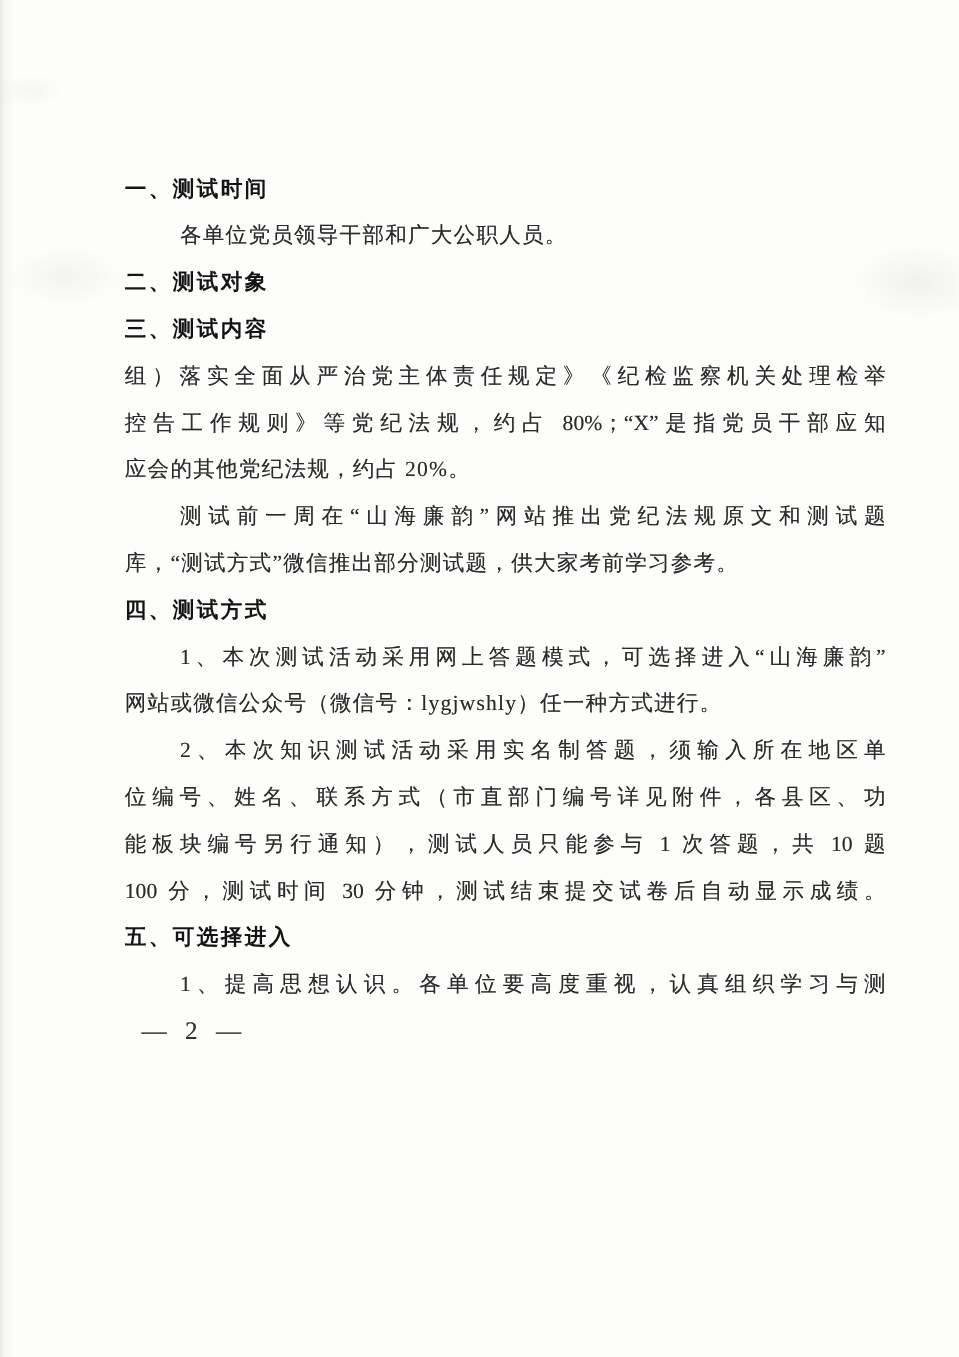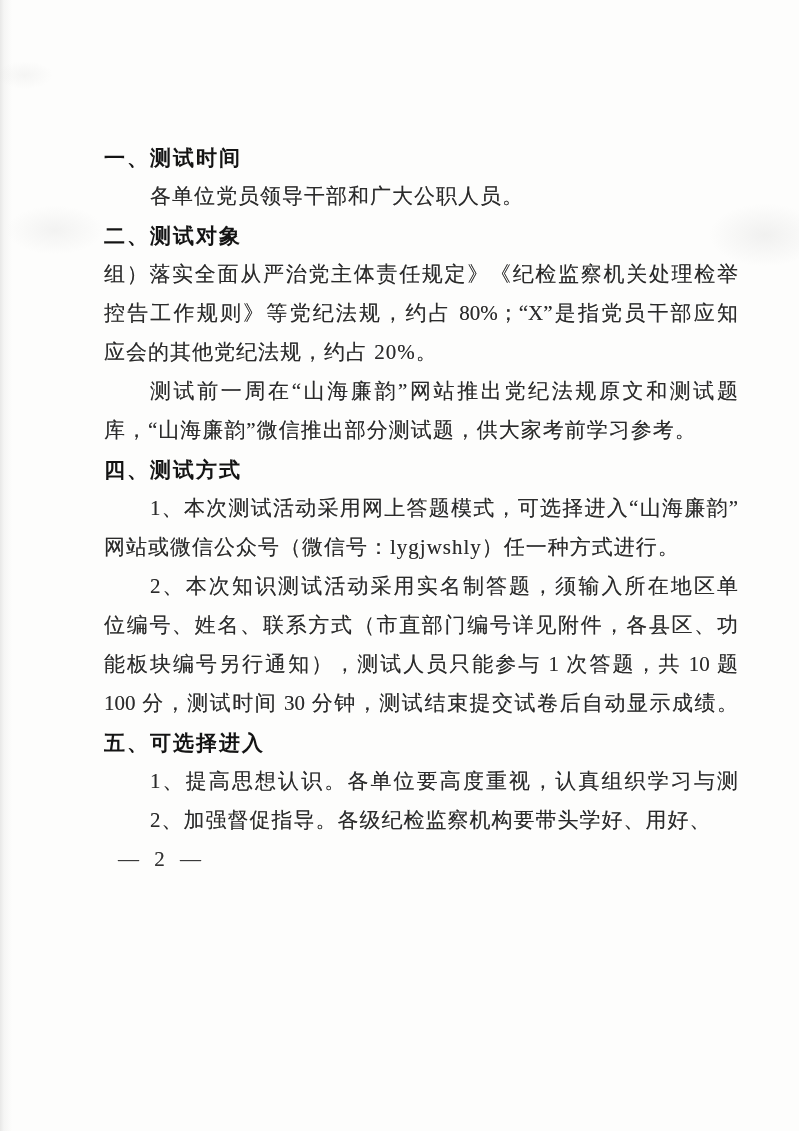--- a/index.html
+++ b/index.html
@@ -26,21 +26,21 @@
   }
   .content {
     position: absolute;
     left: 104px;
     top: 138px;
     width: 634px;
   }
   .line {
     height: 39px;
     line-height: 39px;
-    font-size: 21px;
+    font-size: 18px;
     color: #2b2b2b;
     letter-spacing: 1px;
     white-space: nowrap;
     overflow: hidden;
     text-shadow: 0 0 0.5px rgba(60,60,60,0.55);
   }
   .line.heading {
     font-family: "Liberation Sans", "DejaVu Sans", sans-serif;
     font-weight: 700;
     color: #141414;
@@ -66,34 +66,34 @@
 <body>
 
 <div class="paper">
   <div class="content">
 
     <div class="line heading">一、测试时间</div>
 
     <div class="line indent">各单位党员领导干部和广大公职人员。</div>
     <div class="line heading">二、测试对象</div>
 
+    <div class="line heading">三、测试内容</div>
     <div class="line fill">组）落实全面从严治党主体责任规定》《纪检监察机关处理检举</div>
     <div class="line fill">控告工作规则》等党纪法规，约占 80%；“X”是指党员干部应知</div>
     <div class="line">应会的其他党纪法规，约占 20%。</div>
     <div class="line indent fill">测试前一周在“山海廉韵”网站推出党纪法规原文和测试题</div>
-    <div class="line">库，“山海廉韵”微信推出部分测试题，供大家考前学习参考。</div>
+    <div class="line">库，“测试方式”微信推出部分测试题，供大家考前学习参考。</div>
 
     <div class="line heading">四、测试方式</div>
     <div class="line indent fill">1、本次测试活动采用网上答题模式，可选择进入“山海廉韵”</div>
     <div class="line">网站或微信公众号（微信号：lygjwshly）任一种方式进行。</div>
     <div class="line indent fill">2、本次知识测试活动采用实名制答题，须输入所在地区单</div>
     <div class="line fill">位编号、姓名、联系方式（市直部门编号详见附件，各县区、功</div>
     <div class="line fill">能板块编号另行通知），测试人员只能参与 1 次答题，共 10 题</div>
     <div class="line fill">100 分，测试时间 30 分钟，测试结束提交试卷后自动显示成绩。</div>
 
     <div class="line heading">五、可选择进入</div>
     <div class="line indent fill">1、提高思想认识。各单位要高度重视，认真组织学习与测</div>
-    <div class="line indent">2、加强督促指导。各级纪检监察机构要带头学好、用好、</div>
 
     <div class="line pagenum">— 2 —</div>
 
   </div>
 </div>
 
 </body></html>

